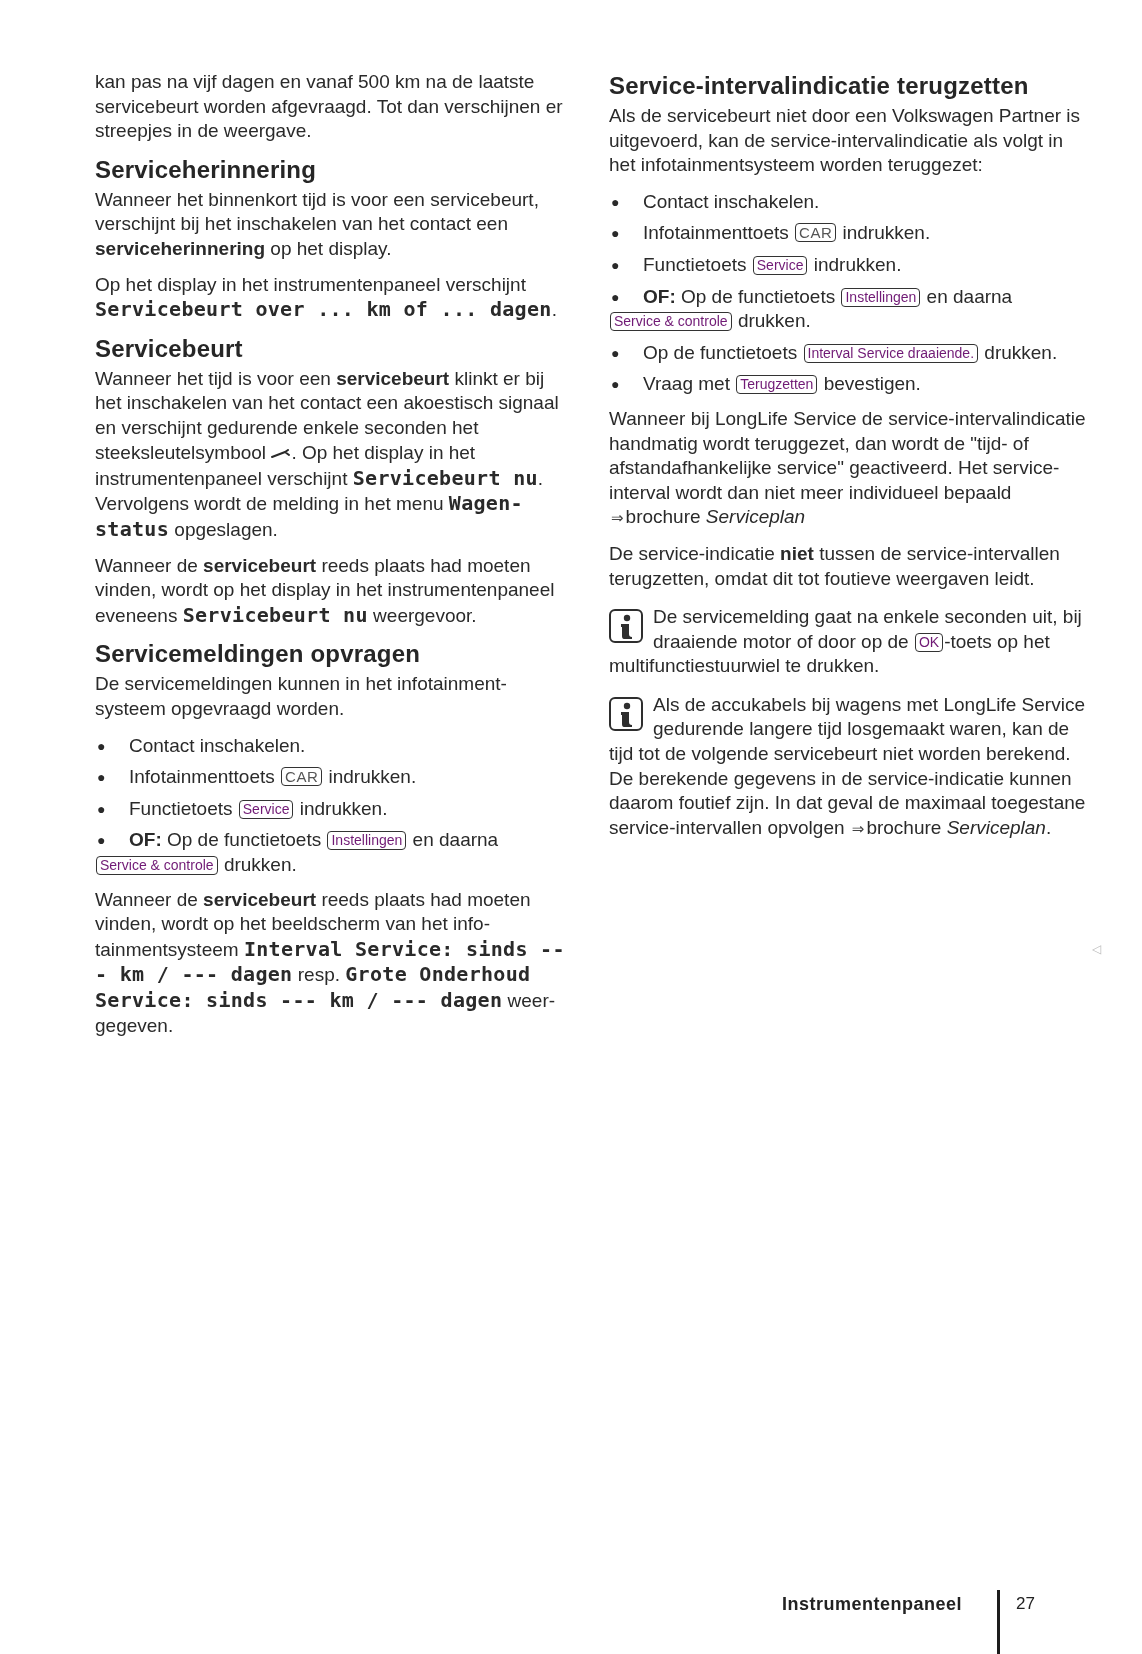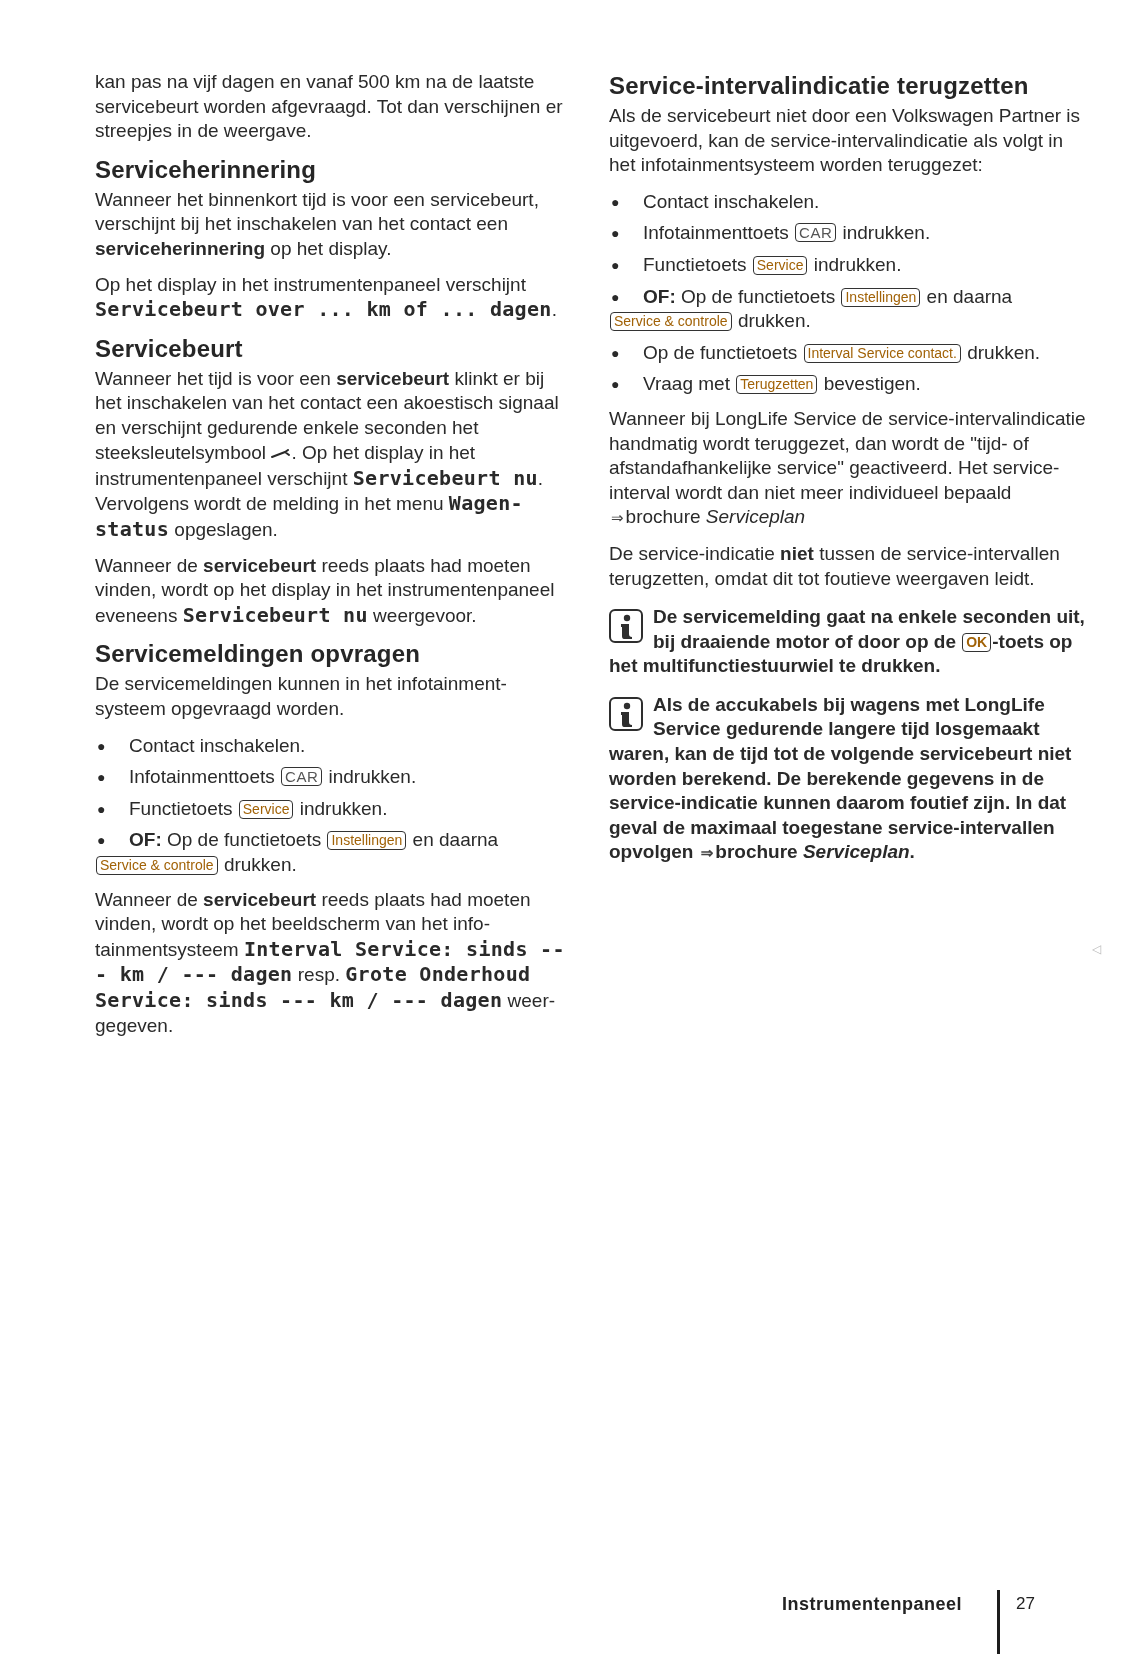--- a/index.html
+++ b/index.html
@@ -14,25 +14,25 @@
   h2 { font-size: 24px; font-weight: bold; margin: 14px 0 6px 0; line-height: 24px; color: #262626; letter-spacing: 0.2px; }
   .col-right h2:first-child { margin-top: 4px; }
   .mono { font-family: "DejaVu Sans Mono", monospace; font-weight: bold; font-size: 20px; letter-spacing: 0.3px; }
   b.bold { font-weight: bold; }
   ul { list-style: none; margin: 12px 0 10px 0; padding: 0; }
   li { position: relative; padding-left: 0; margin: 0 0 7px 0; }
   li .bul { display: inline-block; width: 32px; padding-left: 2px; font-size: 14px; vertical-align: 1px; }
   .key {
     display: inline-block; border: 1.3px solid #333; border-radius: 4px;
     font-size: 14px; line-height: 17px; padding: 0 3px; margin: 0 1px;
-    vertical-align: 1px; color: #a16207;
+    vertical-align: 1px; color: #701a75;
   }
   .key.car { letter-spacing: 0.5px; font-size: 15px; color: #555; }
   .arrow { font-size: 15px; color: #444; margin: 0 2px; }
-  .note { position: relative; margin: 14px 0 14px 0; font-weight: bold; }
+  .note { position: relative; margin: 14px 0 14px 0; }
   .info-icon {
     float: left; width: 34px; height: 34px; border: 2px solid #2e2e2e; border-radius: 6px;
     margin: 4px 10px 0 0; box-sizing: border-box; position: relative;
   }
   .info-icon svg { position: absolute; left: 7px; top: 3px; }
   .wrench { display: inline-block; vertical-align: middle; }
   .footer-title { position: absolute; left: 782px; top: 1594px; font-size: 18px; font-weight: bold; letter-spacing: 0.5px; color: #222; }
   .footer-rule { position: absolute; left: 997px; top: 1590px; width: 3px; height: 64px; background: #1c1c1c; }
   .footer-page { position: absolute; left: 1016px; top: 1594px; font-size: 17px; color: #222; }
   .end-mark { position: absolute; left: 1092px; top: 942px; font-size: 12px; color: #bbb; }
@@ -65,21 +65,21 @@
 </div>
 
 <div class="col col-right">
   <h2>Service-intervalindicatie terugzetten</h2>
   <p>Als de servicebeurt niet door een Volkswagen Partner is uitgevoerd, kan de service-intervalindi­catie als volgt in het infotainmentsysteem worden teruggezet:</p>
   <ul>
     <li><span class="bul">●</span><span>Contact inschakelen.</span></li>
     <li><span class="bul">●</span><span>Infotainmenttoets </span><span class="key car">CAR</span><span> indrukken.</span></li>
     <li><span class="bul">●</span><span>Functietoets </span><span class="key">Service</span><span> indrukken.</span></li>
     <li><span class="bul">●</span><b class="bold">OF:</b><span> Op de functietoets </span><span class="key">Instellingen</span><span> en daarna </span><span class="key">Service &amp; controle</span><span> drukken.</span></li>
-    <li><span class="bul">●</span><span>Op de functietoets </span><span class="key">Interval Service contact.</span><span> druk­ken.</span></li>
+    <li><span class="bul">●</span><span>Op de functietoets </span><span class="key">Interval Service draaiende.</span><span> druk­ken.</span></li>
     <li><span class="bul">●</span><span>Vraag met </span><span class="key">Terugzetten</span><span> bevestigen.</span></li>
   </ul>
   <p><span>Wanneer bij LongLife Service de service-intervalin­dicatie handmatig wordt teruggezet, dan wordt de "tijd- of afstandafhankelijke service" geactiveerd. Het service-interval wordt dan niet meer individueel bepaald </span><span class="arrow">⇒</span><span>brochure </span><i>Serviceplan</i></p>
   <p><span>De service-indicatie </span><b class="bold">niet</b><span> tussen de service-inter­vallen terugzetten, omdat dit tot foutieve weerga­ven leidt.</span></p>
 
   <div class="note">
     <span class="info-icon">
         <svg width="18" height="26" viewBox="0 0 18 26">
           <circle cx="9" cy="4" r="3.2" fill="#2e2e2e"></circle>
           <path d="M3 10 L11 10 L11 20 Q11 23 14 23 L14 25 L6 25 Q4 25 4 22 L4 13 L3 13 Z" fill="#2e2e2e"></path>

